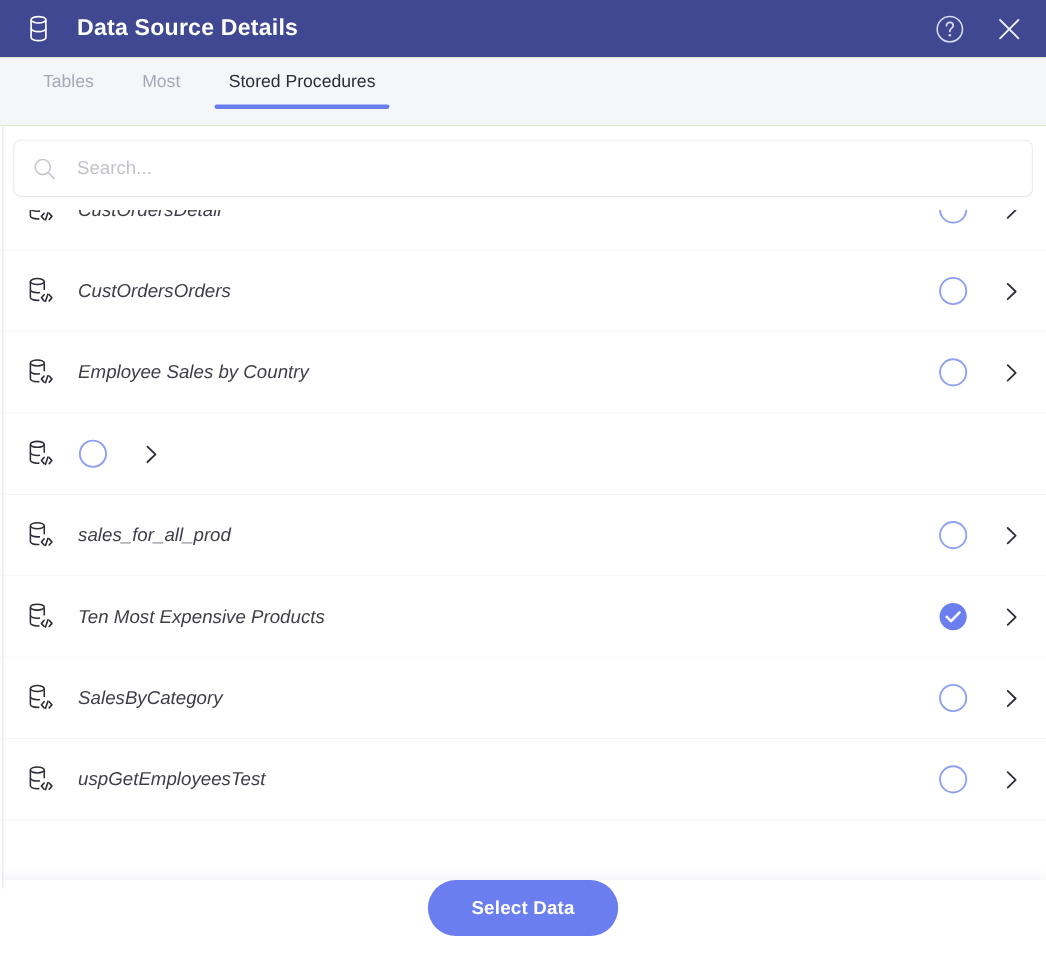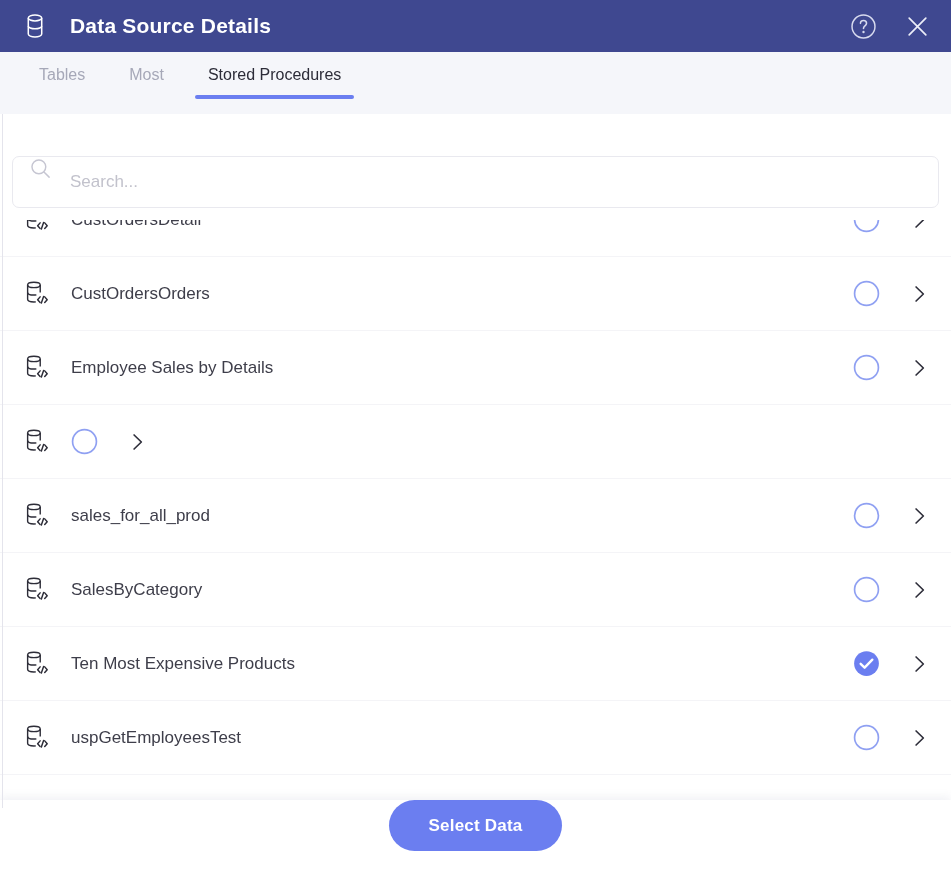--- a/index.html
+++ b/index.html
@@ -112,24 +112,24 @@
     padding: 13px 12px 12px 12px;
     background: #ffffff;
     box-sizing: border-box;
     flex: 0 0 auto;
   }
   .search-box {
     height: 52px;
     border: 1px solid #e9e9ef;
     border-radius: 7px;
     display: flex;
+    align-items: center;
     padding: 0 16px;
     box-sizing: border-box;
     background: #ffffff;
-    margin-top: 29px;
   }
   .search-icon {
     width: 23px;
     height: 23px;
     flex: 0 0 auto;
     margin-right: 18px;
     display: block;
   }
   .search-input {
     border: none;
@@ -161,20 +161,21 @@
   }
   .row {
     height: 74px;
     display: flex;
     align-items: center;
     border-bottom: 1px solid #f4f4f7;
     padding: 0 22px 0 22px;
     box-sizing: border-box;
     background: #ffffff;
     cursor: pointer;
+    font-style: italic;
   }
   .row-icon {
     width: 27px;
     height: 27px;
     flex: 0 0 auto;
     margin-right: 22px;
     display: block;
   }
   .row-label {
     flex: 1 1 auto;
@@ -321,21 +322,21 @@
         <div class="row">
           <svg class="row-icon" viewBox="0 0 24 24">
             <ellipse cx="10.6" cy="4.4" rx="5.6" ry="2.4" fill="none" stroke="#2d2d38" stroke-width="1.25"></ellipse>
             <path d="M5 4.4 V17.2 C5 18.5 7.5 19.6 10.6 19.6 C11.2 19.6 11.8 19.55 12.3 19.47" fill="none" stroke="#2d2d38" stroke-width="1.25"></path>
             <path d="M16.2 4.4 V11.2" fill="none" stroke="#2d2d38" stroke-width="1.25"></path>
             <path d="M5 11 C5 12.3 7.5 13.4 10.6 13.4 C11.4 13.4 12.1 13.33 12.8 13.21" fill="none" stroke="#2d2d38" stroke-width="1.25"></path>
             <path d="M16.1 15 L13.9 17.5 L16.1 20" fill="none" stroke="#2d2d38" stroke-width="1.3" stroke-linecap="round" stroke-linejoin="round"></path>
             <path d="M20.2 15 L22.4 17.5 L20.2 20" fill="none" stroke="#2d2d38" stroke-width="1.3" stroke-linecap="round" stroke-linejoin="round"></path>
             <path d="M19.2 14.6 L17.2 20.4" fill="none" stroke="#2d2d38" stroke-width="1.3" stroke-linecap="round"></path>
           </svg>
-          <div class="row-label">Employee Sales by Details</div>
+          <div class="row-label">Employee Sales by Country</div>
           <svg class="row-radio" viewBox="0 0 24 24">
             <circle cx="12" cy="12" r="10.6" fill="#ffffff" stroke="#8fa0f2" stroke-width="1.5"></circle>
           </svg>
           <svg class="row-chevron" viewBox="0 0 24 24">
             <path d="M8.5 3.6 L17.2 12 L8.5 20.4" fill="none" stroke="#2e2e3a" stroke-width="2" stroke-linecap="round" stroke-linejoin="round"></path>
           </svg>
         </div>
         <div class="row">
           <svg class="row-icon" viewBox="0 0 24 24">
             <ellipse cx="10.6" cy="4.4" rx="5.6" ry="2.4" fill="none" stroke="#2d2d38" stroke-width="1.25"></ellipse>
@@ -357,38 +358,20 @@
           <svg class="row-icon" viewBox="0 0 24 24">
             <ellipse cx="10.6" cy="4.4" rx="5.6" ry="2.4" fill="none" stroke="#2d2d38" stroke-width="1.25"></ellipse>
             <path d="M5 4.4 V17.2 C5 18.5 7.5 19.6 10.6 19.6 C11.2 19.6 11.8 19.55 12.3 19.47" fill="none" stroke="#2d2d38" stroke-width="1.25"></path>
             <path d="M16.2 4.4 V11.2" fill="none" stroke="#2d2d38" stroke-width="1.25"></path>
             <path d="M5 11 C5 12.3 7.5 13.4 10.6 13.4 C11.4 13.4 12.1 13.33 12.8 13.21" fill="none" stroke="#2d2d38" stroke-width="1.25"></path>
             <path d="M16.1 15 L13.9 17.5 L16.1 20" fill="none" stroke="#2d2d38" stroke-width="1.3" stroke-linecap="round" stroke-linejoin="round"></path>
             <path d="M20.2 15 L22.4 17.5 L20.2 20" fill="none" stroke="#2d2d38" stroke-width="1.3" stroke-linecap="round" stroke-linejoin="round"></path>
             <path d="M19.2 14.6 L17.2 20.4" fill="none" stroke="#2d2d38" stroke-width="1.3" stroke-linecap="round"></path>
           </svg>
           <div class="row-label">sales_for_all_prod</div>
-          <svg class="row-radio" viewBox="0 0 24 24">
-            <circle cx="12" cy="12" r="10.6" fill="#ffffff" stroke="#8fa0f2" stroke-width="1.5"></circle>
-          </svg>
-          <svg class="row-chevron" viewBox="0 0 24 24">
-            <path d="M8.5 3.6 L17.2 12 L8.5 20.4" fill="none" stroke="#2e2e3a" stroke-width="2" stroke-linecap="round" stroke-linejoin="round"></path>
-          </svg>
-        </div>
-        <div class="row">
-          <svg class="row-icon" viewBox="0 0 24 24">
-            <ellipse cx="10.6" cy="4.4" rx="5.6" ry="2.4" fill="none" stroke="#2d2d38" stroke-width="1.25"></ellipse>
-            <path d="M5 4.4 V17.2 C5 18.5 7.5 19.6 10.6 19.6 C11.2 19.6 11.8 19.55 12.3 19.47" fill="none" stroke="#2d2d38" stroke-width="1.25"></path>
-            <path d="M16.2 4.4 V11.2" fill="none" stroke="#2d2d38" stroke-width="1.25"></path>
-            <path d="M5 11 C5 12.3 7.5 13.4 10.6 13.4 C11.4 13.4 12.1 13.33 12.8 13.21" fill="none" stroke="#2d2d38" stroke-width="1.25"></path>
-            <path d="M16.1 15 L13.9 17.5 L16.1 20" fill="none" stroke="#2d2d38" stroke-width="1.3" stroke-linecap="round" stroke-linejoin="round"></path>
-            <path d="M20.2 15 L22.4 17.5 L20.2 20" fill="none" stroke="#2d2d38" stroke-width="1.3" stroke-linecap="round" stroke-linejoin="round"></path>
-            <path d="M19.2 14.6 L17.2 20.4" fill="none" stroke="#2d2d38" stroke-width="1.3" stroke-linecap="round"></path>
-          </svg>
-          <div class="row-label">SalesByCategory</div>
           <svg class="row-radio" viewBox="0 0 24 24">
             <circle cx="12" cy="12" r="10.6" fill="#ffffff" stroke="#8fa0f2" stroke-width="1.5"></circle>
           </svg>
           <svg class="row-chevron" viewBox="0 0 24 24">
             <path d="M8.5 3.6 L17.2 12 L8.5 20.4" fill="none" stroke="#2e2e3a" stroke-width="2" stroke-linecap="round" stroke-linejoin="round"></path>
           </svg>
         </div>
         <div class="row">
           <svg class="row-icon" viewBox="0 0 24 24">
             <ellipse cx="10.6" cy="4.4" rx="5.6" ry="2.4" fill="none" stroke="#2d2d38" stroke-width="1.25"></ellipse>
@@ -396,20 +379,38 @@
             <path d="M16.2 4.4 V11.2" fill="none" stroke="#2d2d38" stroke-width="1.25"></path>
             <path d="M5 11 C5 12.3 7.5 13.4 10.6 13.4 C11.4 13.4 12.1 13.33 12.8 13.21" fill="none" stroke="#2d2d38" stroke-width="1.25"></path>
             <path d="M16.1 15 L13.9 17.5 L16.1 20" fill="none" stroke="#2d2d38" stroke-width="1.3" stroke-linecap="round" stroke-linejoin="round"></path>
             <path d="M20.2 15 L22.4 17.5 L20.2 20" fill="none" stroke="#2d2d38" stroke-width="1.3" stroke-linecap="round" stroke-linejoin="round"></path>
             <path d="M19.2 14.6 L17.2 20.4" fill="none" stroke="#2d2d38" stroke-width="1.3" stroke-linecap="round"></path>
           </svg>
           <div class="row-label">Ten Most Expensive Products</div>
           <svg class="row-radio" viewBox="0 0 24 24">
             <circle cx="12" cy="12" r="11" fill="#6b7ef0"></circle>
             <path d="M6.8 12.3 L10.3 15.7 L17.2 8.6" fill="none" stroke="#ffffff" stroke-width="2.1" stroke-linecap="round" stroke-linejoin="round"></path>
+          </svg>
+          <svg class="row-chevron" viewBox="0 0 24 24">
+            <path d="M8.5 3.6 L17.2 12 L8.5 20.4" fill="none" stroke="#2e2e3a" stroke-width="2" stroke-linecap="round" stroke-linejoin="round"></path>
+          </svg>
+        </div>
+        <div class="row">
+          <svg class="row-icon" viewBox="0 0 24 24">
+            <ellipse cx="10.6" cy="4.4" rx="5.6" ry="2.4" fill="none" stroke="#2d2d38" stroke-width="1.25"></ellipse>
+            <path d="M5 4.4 V17.2 C5 18.5 7.5 19.6 10.6 19.6 C11.2 19.6 11.8 19.55 12.3 19.47" fill="none" stroke="#2d2d38" stroke-width="1.25"></path>
+            <path d="M16.2 4.4 V11.2" fill="none" stroke="#2d2d38" stroke-width="1.25"></path>
+            <path d="M5 11 C5 12.3 7.5 13.4 10.6 13.4 C11.4 13.4 12.1 13.33 12.8 13.21" fill="none" stroke="#2d2d38" stroke-width="1.25"></path>
+            <path d="M16.1 15 L13.9 17.5 L16.1 20" fill="none" stroke="#2d2d38" stroke-width="1.3" stroke-linecap="round" stroke-linejoin="round"></path>
+            <path d="M20.2 15 L22.4 17.5 L20.2 20" fill="none" stroke="#2d2d38" stroke-width="1.3" stroke-linecap="round" stroke-linejoin="round"></path>
+            <path d="M19.2 14.6 L17.2 20.4" fill="none" stroke="#2d2d38" stroke-width="1.3" stroke-linecap="round"></path>
+          </svg>
+          <div class="row-label">SalesByCategory</div>
+          <svg class="row-radio" viewBox="0 0 24 24">
+            <circle cx="12" cy="12" r="10.6" fill="#ffffff" stroke="#8fa0f2" stroke-width="1.5"></circle>
           </svg>
           <svg class="row-chevron" viewBox="0 0 24 24">
             <path d="M8.5 3.6 L17.2 12 L8.5 20.4" fill="none" stroke="#2e2e3a" stroke-width="2" stroke-linecap="round" stroke-linejoin="round"></path>
           </svg>
         </div>
         <div class="row">
           <svg class="row-icon" viewBox="0 0 24 24">
             <ellipse cx="10.6" cy="4.4" rx="5.6" ry="2.4" fill="none" stroke="#2d2d38" stroke-width="1.25"></ellipse>
             <path d="M5 4.4 V17.2 C5 18.5 7.5 19.6 10.6 19.6 C11.2 19.6 11.8 19.55 12.3 19.47" fill="none" stroke="#2d2d38" stroke-width="1.25"></path>
             <path d="M16.2 4.4 V11.2" fill="none" stroke="#2d2d38" stroke-width="1.25"></path>

